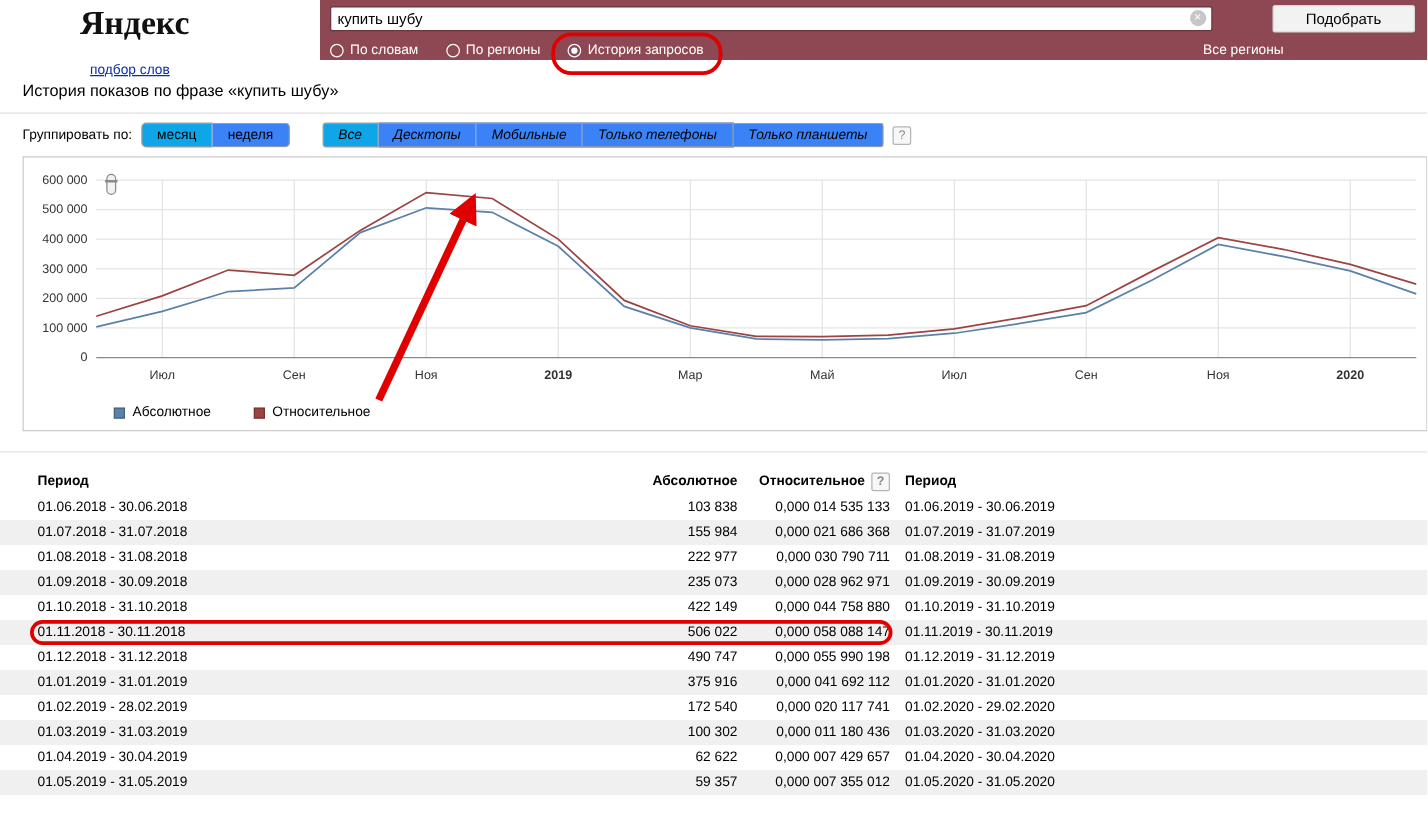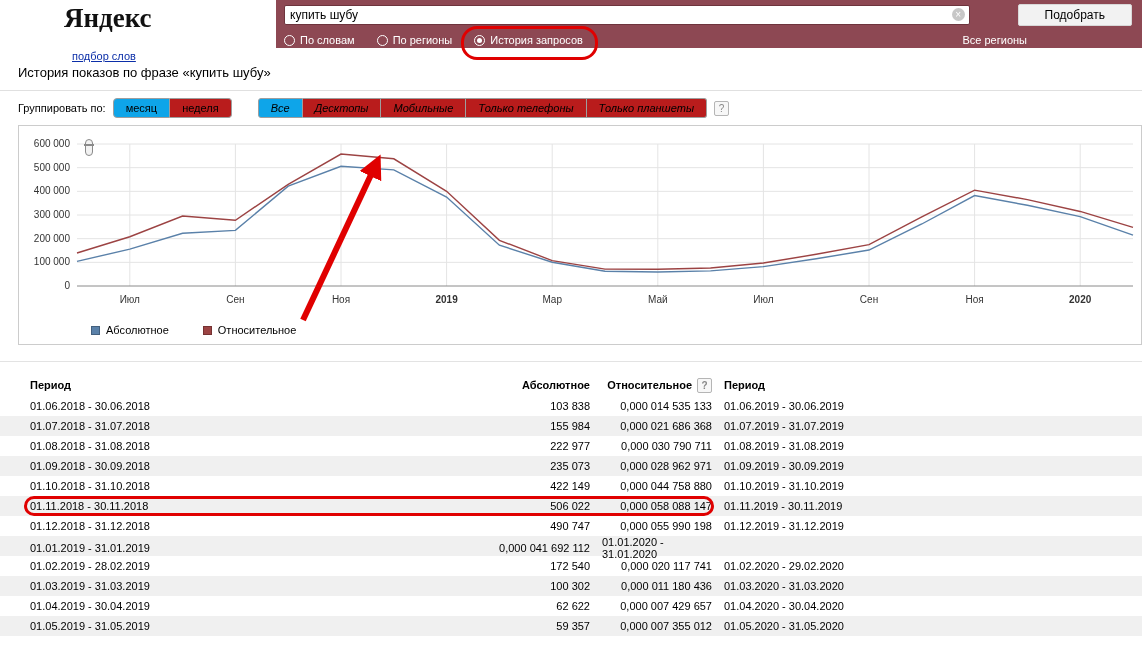--- a/index.html
+++ b/index.html
@@ -1,21 +1,21 @@
 <!DOCTYPE html>
 <html><head>
 <meta charset="utf-8">
 <style>
   html,body{margin:0;padding:0;background:#fff;}
   .screen{width:1142px;height:651px;position:relative;overflow:hidden;background:#fff;
           font-family:"Liberation Sans",sans-serif;color:#000;}
 
   
   .topbar{display:flex;height:48px;background:#fff;}
-  .logo-area{width:276px;box-sizing:border-box;padding:5px 0 0 64px;}
+  .logo-area{width:256px;box-sizing:border-box;padding:5px 0 0 64px;}
   .logo{font-family:"Liberation Serif",serif;font-weight:bold;font-size:27px;line-height:27px;color:#111;cursor:pointer;}
   .logo-sub{display:inline-block;font-size:11px;color:#0b2ea8;text-decoration:underline;margin:18px 0 0 8px;cursor:pointer;}
   .search-area{flex:1;background:#8d4853;padding:4px 10px 0 8px;box-sizing:border-box;}
   .search-row{display:flex;align-items:center;gap:8px;}
   .input-wrap{flex:1;position:relative;}
   .search-input{width:100%;box-sizing:border-box;height:20px;border:1px solid #6e343d;border-radius:2px;
                 padding:0 22px 0 5px;font:12px "Liberation Sans",sans-serif;}
   .clear-icon{position:absolute;right:5px;top:3px;width:13px;height:13px;border-radius:50%;background:#c7c7c7;
               color:#fff;font-size:10px;line-height:13px;text-align:center;cursor:pointer;}
   .submit-btn{height:22px;padding:0 26px;font:12px "Liberation Sans",sans-serif;background:#f2f2f2;
@@ -27,21 +27,21 @@
   .mode.annotated{position:relative;}
   .annotation-ring{position:absolute;left:-13px;top:-8px;right:-15px;bottom:-14px;border:3px solid #e00000;
                    border-radius:16px;pointer-events:none;z-index:5;}
   .regions-label{margin-left:auto;margin-right:105px;color:#fff;font-size:11px;cursor:pointer;}
 
   
   .title-row{padding:17px 0 10px 18px;border-bottom:1px solid #e0e0e0;font-size:13px;}
   .controls{display:flex;align-items:center;padding:7px 0 7px 18px;font-size:11px;}
   .group-label{margin-right:7px;}
   .seg{display:flex;}
-  .seg-btn{border:1px solid #9e9e9e;background:#b91c1c;padding:2px 12px;font-size:11px;cursor:pointer;line-height:14px;}
+  .seg-btn{border:1px solid #9e9e9e;background:#3b82f6;padding:2px 12px;font-size:11px;cursor:pointer;line-height:14px;}
   .seg-btn + .seg-btn{border-left:none;}
   .seg-btn:first-child{border-radius:4px 0 0 4px;}
   .seg-btn:last-child{border-radius:0 4px 4px 0;}
   .seg-btn.active{background:#0ea5e9;}
   .tabs{display:flex;margin-left:26px;}
   .tabs .seg-btn{border-radius:0;font-style:italic;}
   .tabs .seg-btn:first-child{border-radius:3px 0 0 3px;}
   .tabs .seg-btn:last-child{border-radius:0 3px 3px 0;}
   .help-icon{width:13px;height:13px;border:1px solid #b5b5b5;color:#888;font-size:10px;line-height:13px;
              text-align:center;margin-left:7px;border-radius:2px;background:#f7f7f7;cursor:pointer;}
@@ -239,20 +239,21 @@
           <div class="cell cell-p2">01.11.2019 - 30.11.2019</div>
         </div>
         <div class="t-row">
           <div class="cell">01.12.2018 - 31.12.2018</div>
           <div class="cell cell-r">490 747</div>
           <div class="cell cell-r">0,000 055 990 198</div>
           <div class="cell cell-p2">01.12.2019 - 31.12.2019</div>
         </div>
         <div class="t-row alt">
           <div class="cell">01.01.2019 - 31.01.2019</div>
+          <div class="cell cell-r">375 916</div>
           <div class="cell cell-r">0,000 041 692 112</div>
           <div class="cell cell-p2">01.01.2020 - 31.01.2020</div>
         </div>
         <div class="t-row">
           <div class="cell">01.02.2019 - 28.02.2019</div>
           <div class="cell cell-r">172 540</div>
           <div class="cell cell-r">0,000 020 117 741</div>
           <div class="cell cell-p2">01.02.2020 - 29.02.2020</div>
         </div>
         <div class="t-row alt">

